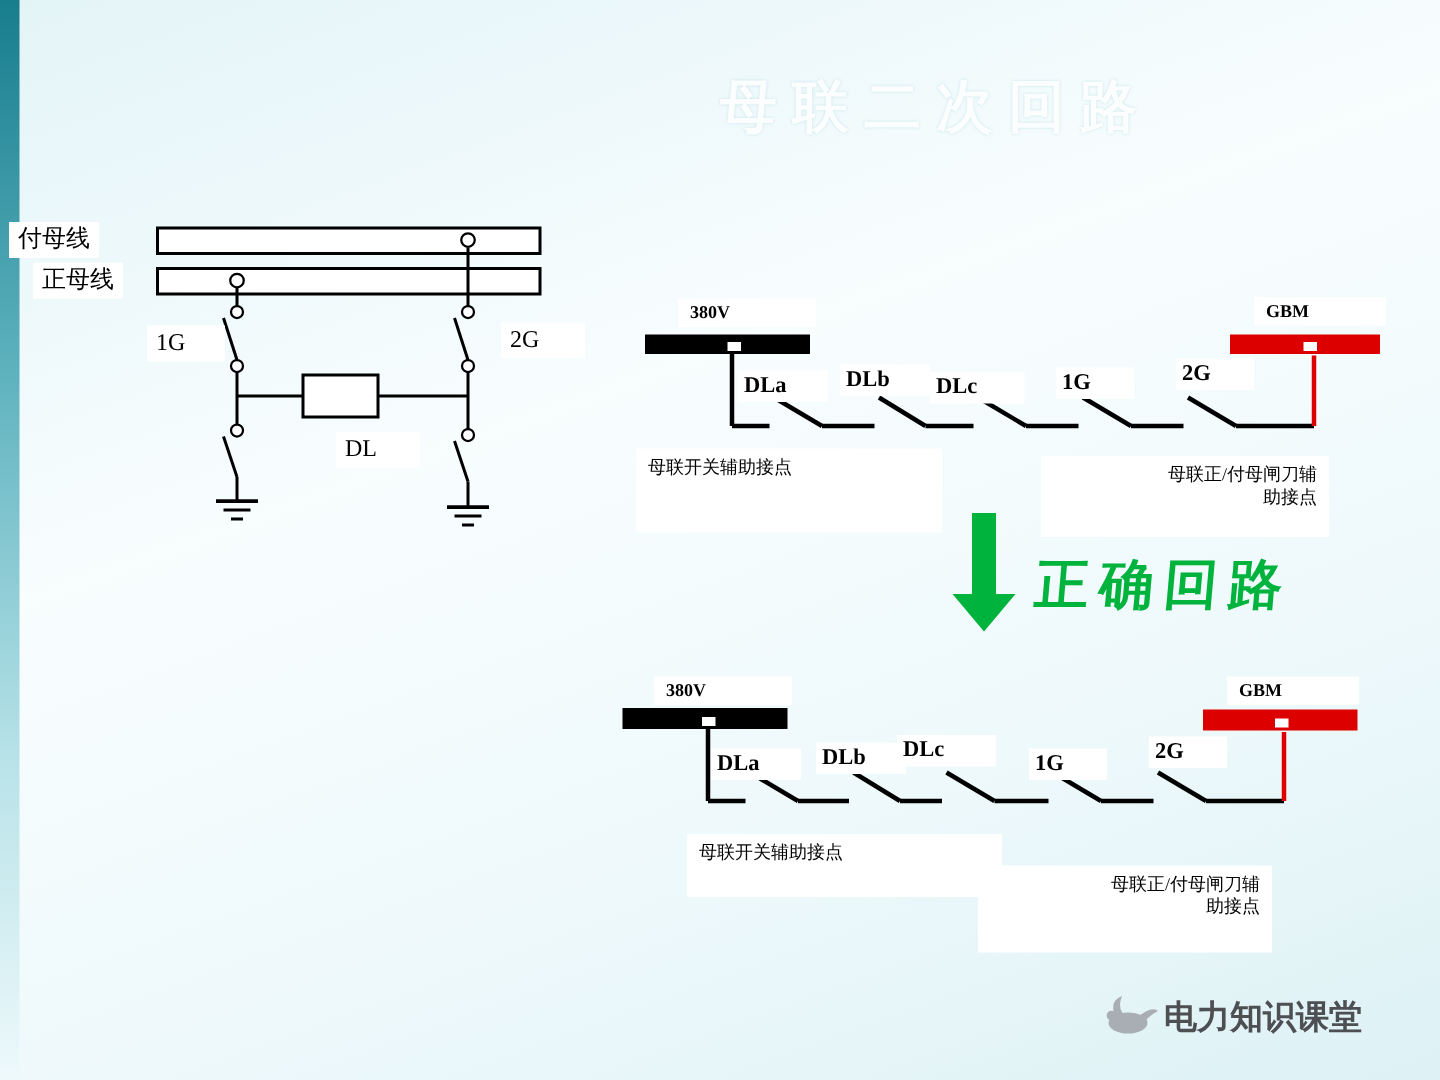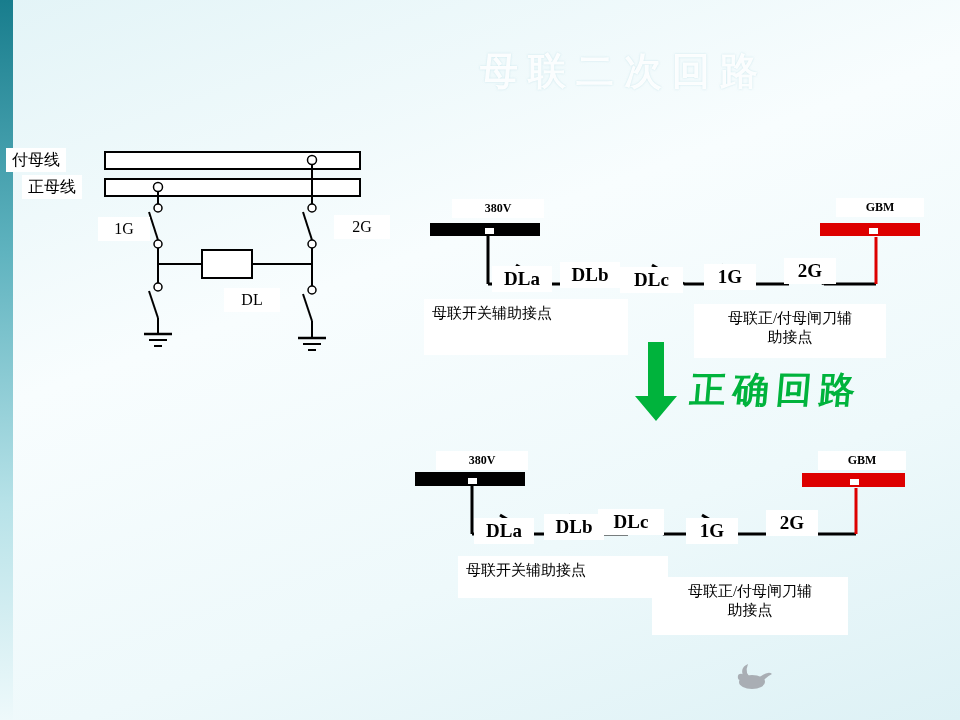--- a/index.html
+++ b/index.html
@@ -11,26 +11,26 @@
   .stripe{
     position:absolute;left:0;top:0;width:13px;height:720px;
     background:linear-gradient(180deg,#187d8d 0%,#5fb3bf 35%,#b7e2e8 70%,#eef9fb 100%);
   }
   .watermark{
     position:absolute;left:480px;top:46px;font-size:38px;font-weight:bold;
     color:rgba(255,255,255,0.92);letter-spacing:10px;
     text-shadow:0 0 2px rgba(160,210,220,0.55);
     font-family:"Liberation Sans", sans-serif;white-space:nowrap;
   }
-  .lbl{position:absolute;background:#ffffff;text-align:center;line-height:1.25;}
+  .lbl{position:absolute;background:#ffffff;text-align:left;line-height:1.25;}
   .bus-lbl{font-size:16px;padding:2px 6px;}
-  .contact-lbl{font-weight:bold;font-size:19px;padding:1px 4px;margin-top:19px;}
+  .contact-lbl{font-weight:bold;font-size:15px;padding:1px 4px;}
   .src-lbl{font-weight:bold;font-size:12px;padding:2px 8px;}
-  .caption{font-size:15px;padding:5px 8px;text-align:left;}
-  .caption.center{text-align:center;}
+  .caption{font-size:12px;padding:5px 8px;text-align:left;}
+  .caption.center{text-align:right;}
   .correct-label{
     position:absolute;left:690px;top:366px;font-size:36px;font-weight:bold;
     color:#00b33c;letter-spacing:7px;font-family:"Liberation Sans",sans-serif;
     transform:skewX(-5deg);white-space:nowrap;
   }
   .brand{
     position:absolute;left:776px;top:663px;font-size:22px;font-weight:bold;
     color:#4d4f52;font-family:"Liberation Sans",sans-serif;white-space:nowrap;
   }
   svg.schematic{position:absolute;left:0;top:0;}
@@ -162,14 +162,15 @@
   <div class="lbl contact-lbl" style="left:544px;top:495px;width:52px;">DLb</div>
   <div class="lbl contact-lbl" style="left:598px;top:490px;width:58px;">DLc</div>
   <div class="lbl contact-lbl" style="left:686px;top:499px;width:44px;">1G</div>
   <div class="lbl contact-lbl" style="left:766px;top:491px;width:44px;">2G</div>
   <div class="lbl caption" style="left:458px;top:556px;width:194px;height:32px;">母联开关辅助接点</div>
   <div class="lbl caption center" style="left:652px;top:577px;width:180px;height:48px;">
     <div>母联正/付母闸刀辅</div>
     <div>助接点</div>
   </div>
 
+  <div class="brand">电力知识课堂</div>
 
 </div>
 
 </body></html>

